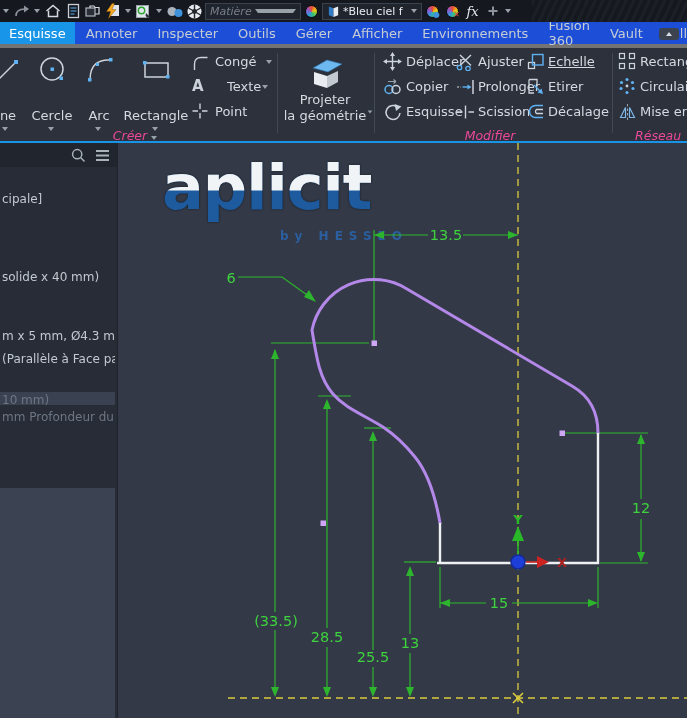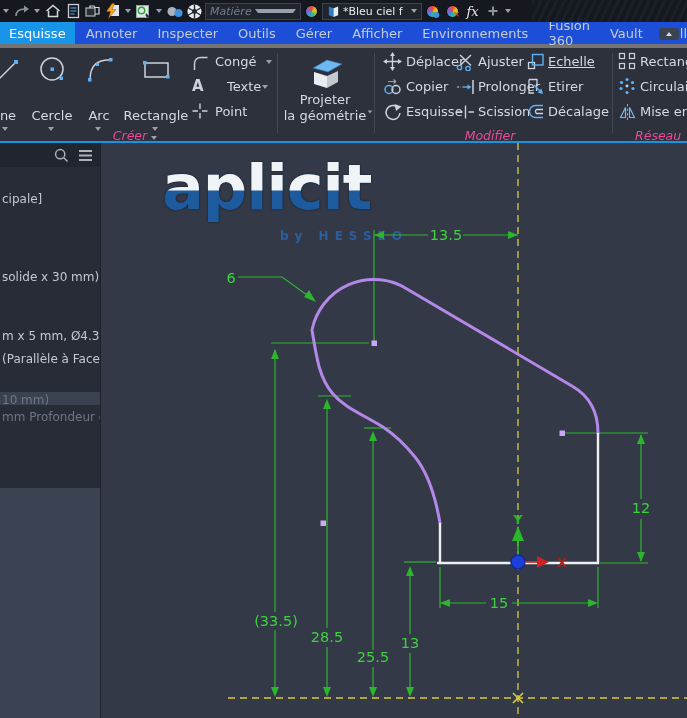--- a/index.html
+++ b/index.html
@@ -41,21 +41,21 @@
   .ribbon { position:absolute; top:48px; left:0; right:0; height:95px; background:#2c313c;
     border-bottom:2px solid #1794e6; z-index:3; }
   .rb { position:absolute; font-size:13px; color:#d5dae1; white-space:nowrap; }
   .ctr { text-align:center; }
   .divider { position:absolute; top:5px; height:80px; width:1px; background:#424956; }
   .panel-label { position:absolute; top:80px; font-size:12.5px; color:#ec4899; text-align:center;font-style:italic; }
   .panel-label .caret { border-top-color:#96a0ab; margin-left:4px; }
   .icon { display:inline-block; }
   svg { display:block; }
   
-  .sidebar { position:absolute; top:143px; left:0; width:101px; height:575px; background:#272c36;
+  .sidebar { position:absolute; top:143px; left:0; width:118px; height:575px; background:#272c36;
     border-right:1px solid #1d222b; z-index:2; overflow:hidden; }
   .sidebar-header { height:24px; background:#20252e; display:flex; justify-content:flex-end;
     align-items:center; gap:9px; padding-right:7px; }
   .sb-item { position:absolute; left:2px; width:113px; font-size:12px; color:#c3c9d1;
     white-space:nowrap; overflow:hidden; }
   .sb-item.dim { color:#6e7684; }
   .sb-band { position:absolute; left:0; width:115px; height:13px; background:#3a4150; }
   .sb-light { position:absolute; left:0; width:115px; top:345px; height:230px; background:#3b4352; }
   
   .canvas { position:absolute; left:115px; top:143px; width:572px; height:575px; background:#333946; }
@@ -389,21 +389,21 @@
     </span>
     <span>
       <svg width="15" height="13" viewBox="0 0 15 13">
           <path d="M1 2 H14 M1 6.5 H14 M1 11 H14" stroke="#aab2bb" stroke-width="1.8"></path>
         </svg>
     </span>
   </div>
   <div class="sb-light"></div>
   <div class="sb-band" style="top:249px;"></div>
   <div class="sb-item" style="top:49px;">cipale]</div>
-  <div class="sb-item" style="top:127px;">solide x 30 mm)</div>
+  <div class="sb-item" style="top:127px;">solide x 40 mm)</div>
   <div class="sb-item" style="top:186px;">m x 5 mm, Ø4.3 mm A t</div>
   <div class="sb-item" style="top:209px;">(Parallèle à Face par So</div>
   <div class="sb-item dim" style="top:250px;">10 mm)</div>
   <div class="sb-item dim" style="top:267px;">mm Profondeur du fileta</div>
 </div>
 
 <div class="canvas">
   <div class="logo">
     <span class="word blue">aplicit</span>
     <span class="word white">aplicit</span>

